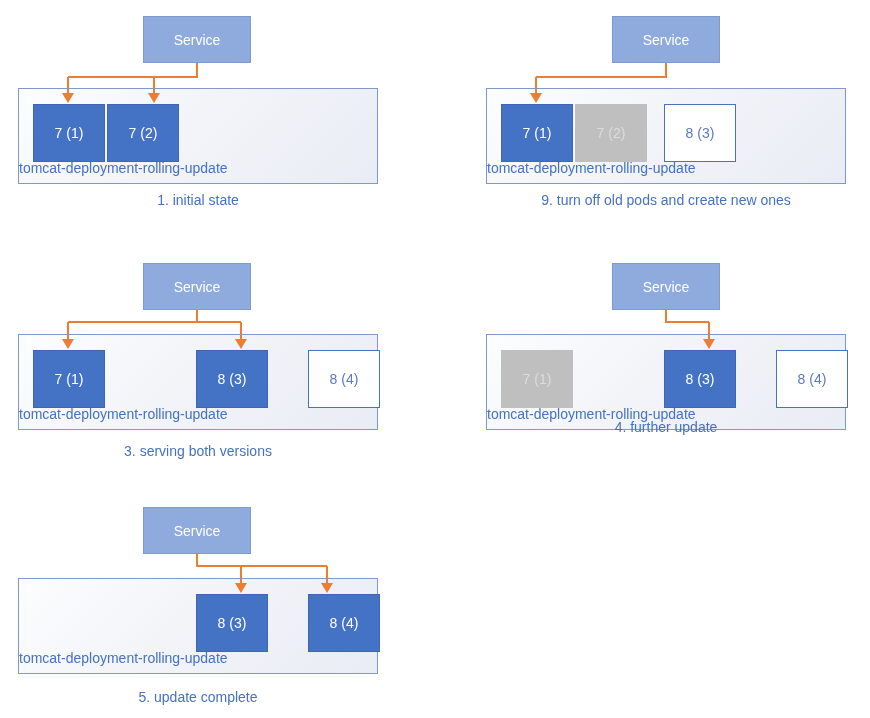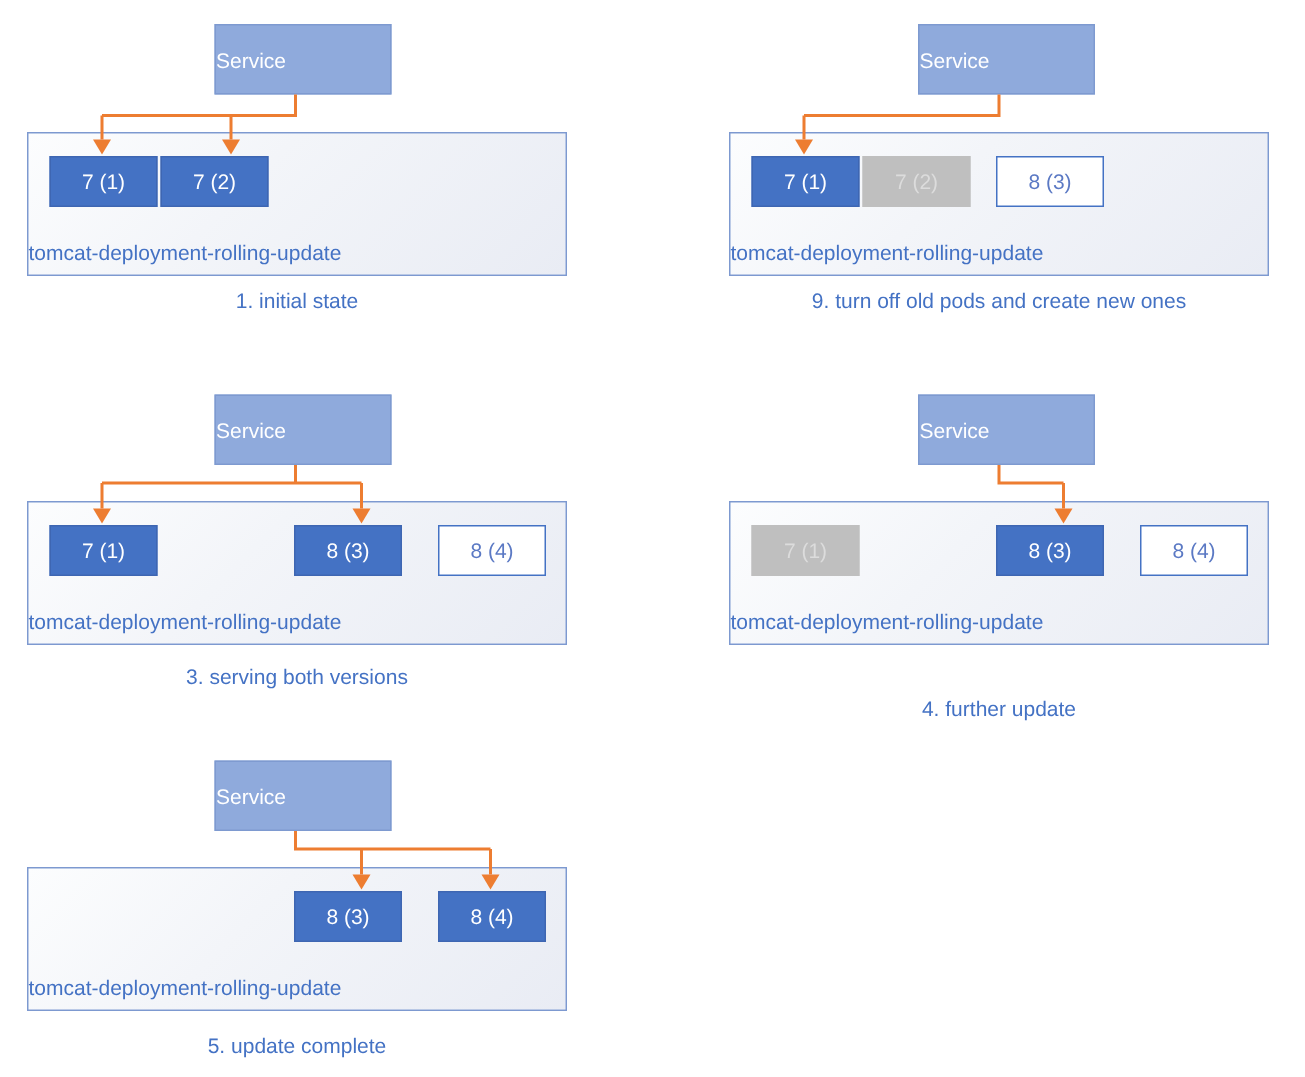--- a/index.html
+++ b/index.html
@@ -1,56 +1,56 @@
 <!DOCTYPE html>
 <html style="--service-fill: #8FAADC; --service-border: #7E9AD0; --service-text: #FFFFFF; --pod-active-fill: #4472C4; --pod-active-text: #FFFFFF; --pod-stopped-fill: #BFBFBF; --pod-stopped-text: #DCDCDC; --pod-new-fill: #FFFFFF; --pod-new-border: #4472C4; --pod-new-text: #5B79C4; --deployment-border: #7D99D0; --deployment-label-text: #4472C4; --caption-text: #4472C4; --arrow: #ED7D31;"><head>
 <meta charset="utf-8">
 <style>
   html,body{margin:0;padding:0;background:#ffffff;}
   .stage{
     position:relative;width:870px;height:718px;background:#ffffff;
     font-family:"Liberation Sans",sans-serif;overflow:hidden;
   }
   .service{
-    position:absolute;width:118px;height:47px;
+    position:absolute;width:108px;height:47px;
     background:var(--service-fill,#8FAADC);
     border:1px solid var(--service-border,#7E9AD0);
     box-sizing:border-box;
-    display:flex;align-items:center;justify-content:flex-start;
+    display:flex;align-items:center;justify-content:center;
     color:var(--service-text,#fff);font-size:14px;
   }
   .deployment{
     position:absolute;width:360px;height:96px;box-sizing:border-box;
     border:1px solid var(--deployment-border,#7D99D0);
     background:linear-gradient(135deg,#fcfdfe 0%,#f3f5f9 40%,#e9ecf4 100%);
   }
   .deploy-label{
     position:absolute;left:0;right:0;bottom:7px;
     color:var(--deployment-label-text,#4472C4);font-size:14px;white-space:nowrap;
   }
   .pod{
-    position:absolute;top:15px;width:72px;height:34px;box-sizing:border-box;
+    position:absolute;top:15px;width:72px;height:58px;box-sizing:border-box;
     display:flex;align-items:center;justify-content:center;font-size:14px;
   }
   .pod--active{
     background:var(--pod-active-fill,#4472C4);
     border:1px solid #3E66B2;
     color:var(--pod-active-text,#fff);
   }
   .pod--stopped{
     background:var(--pod-stopped-fill,#BFBFBF);
     border:1px solid #BFBFBF;
     color:var(--pod-stopped-text,#DCDCDC);
   }
   .pod--new{
     background:var(--pod-new-fill,#fff);
     border:1.5px solid var(--pod-new-border,#4472C4);
     color:var(--pod-new-text,#5B79C4);
   }
-  .slot0{left:14px}.slot1{left:88px}.slot2{left:177px}.slot3{left:273px}
+  .slot0{left:14px}.slot1{left:88px}.slot2{left:177px}.slot3{left:289px}
   .caption{
     position:absolute;width:360px;text-align:center;
     color:var(--caption-text,#4472C4);font-size:14px;white-space:nowrap;
   }
   .arrows{position:absolute;left:0;top:0;pointer-events:none;}
   .al{stroke:var(--arrow,#ED7D31);stroke-width:2;fill:none;}
   .ah{fill:var(--arrow,#ED7D31);stroke:none;}
 </style>
 </head>
 <body>
@@ -120,21 +120,21 @@
         <span>7 (1)</span>
       </div>
       <div class="pod pod--active slot2">
         <span>8 (3)</span>
       </div>
       <div class="pod pod--new slot3">
         <span>8 (4)</span>
       </div>
       <div class="deploy-label">tomcat-deployment-rolling-update</div>
     </div>
-    <div class="caption" style="left:486px;top:464px">4. further update</div>
+    <div class="caption" style="left:486px;top:419px">4. further update</div>
   </div>
 
   <div>
     <div class="service" style="left:143px;top:507px">
       <span>Service</span>
     </div>
     <div class="deployment" style="left:18px;top:578px">
       <div class="pod pod--active slot2">
         <span>8 (3)</span>
       </div>

